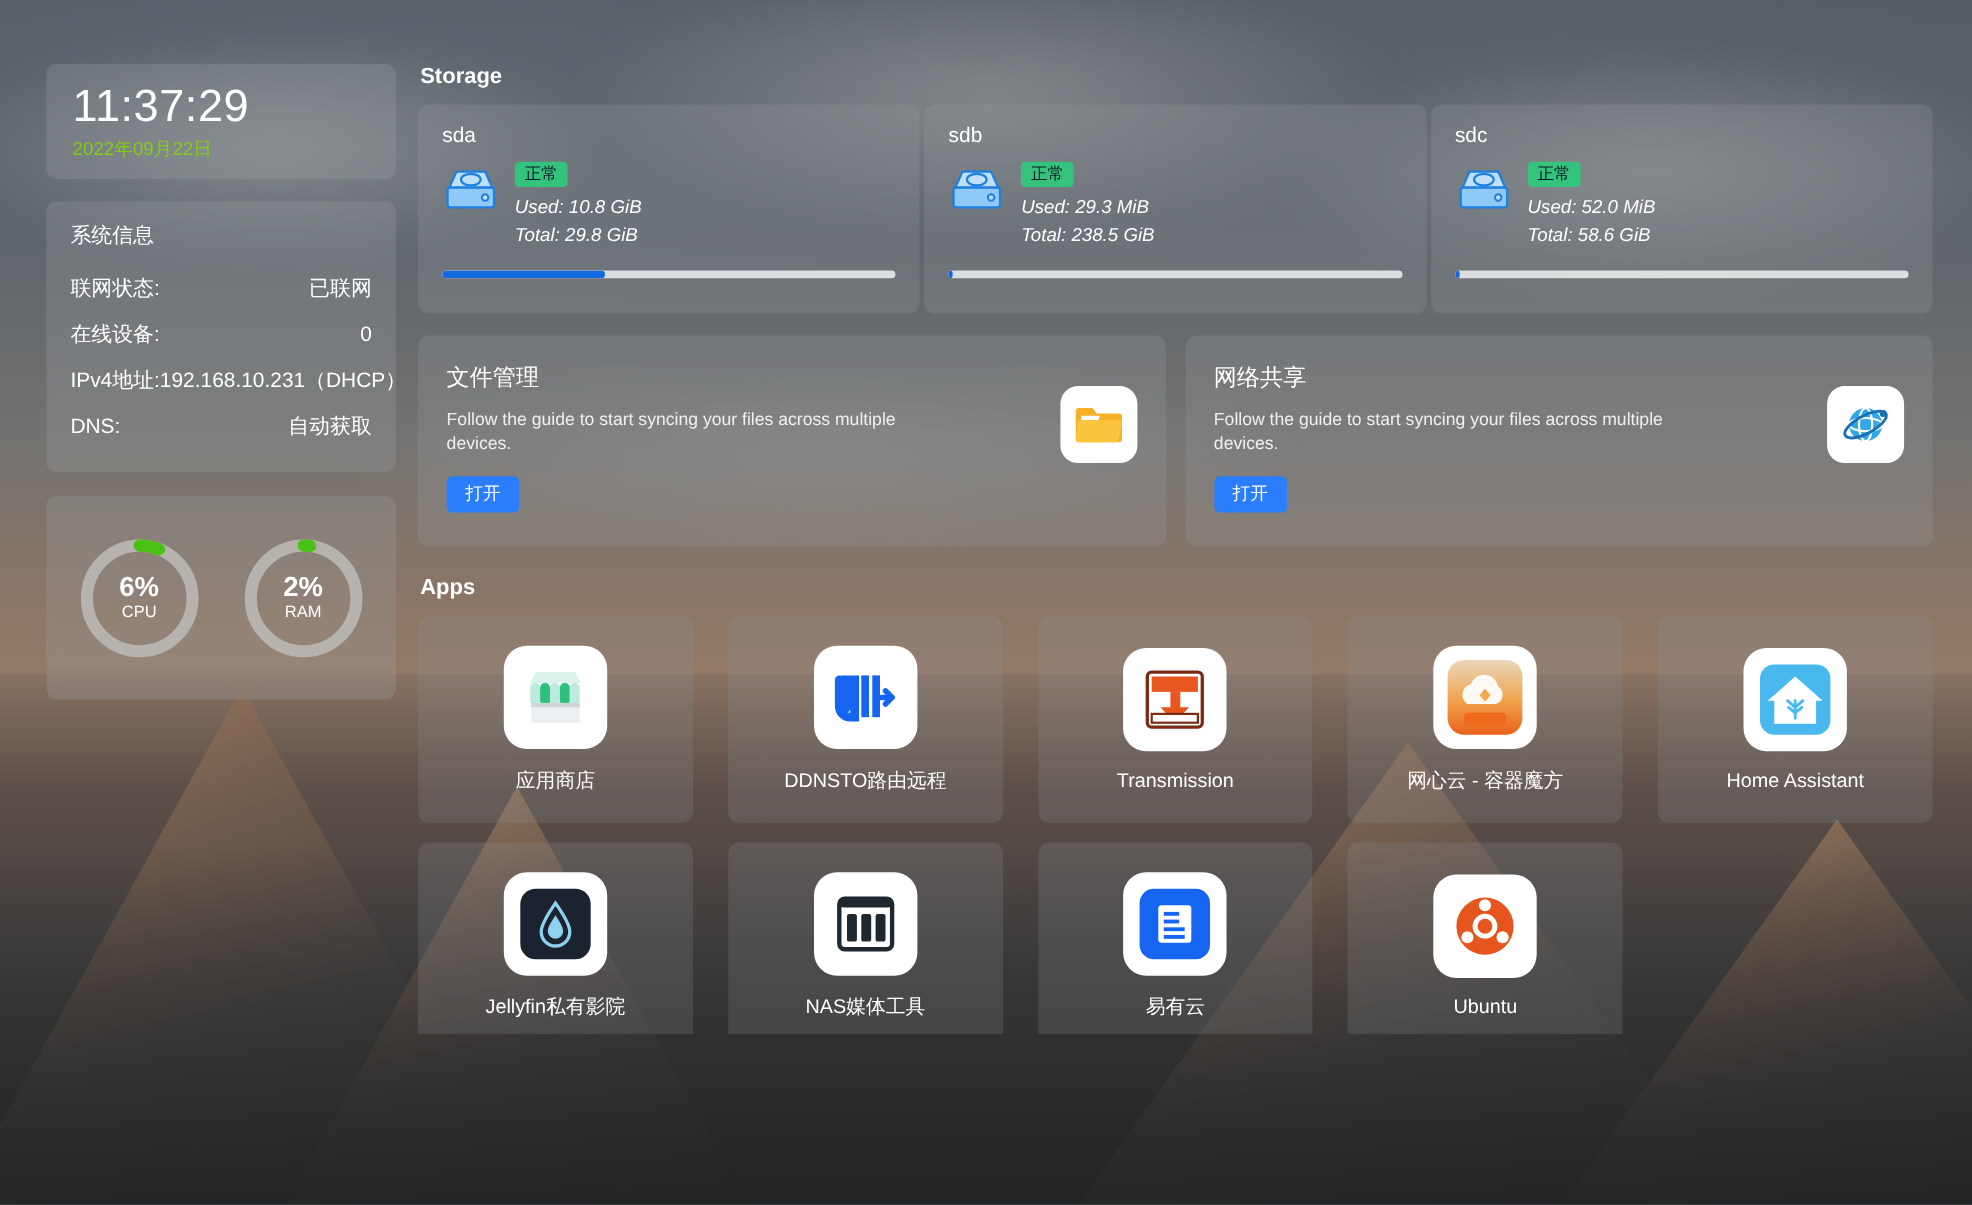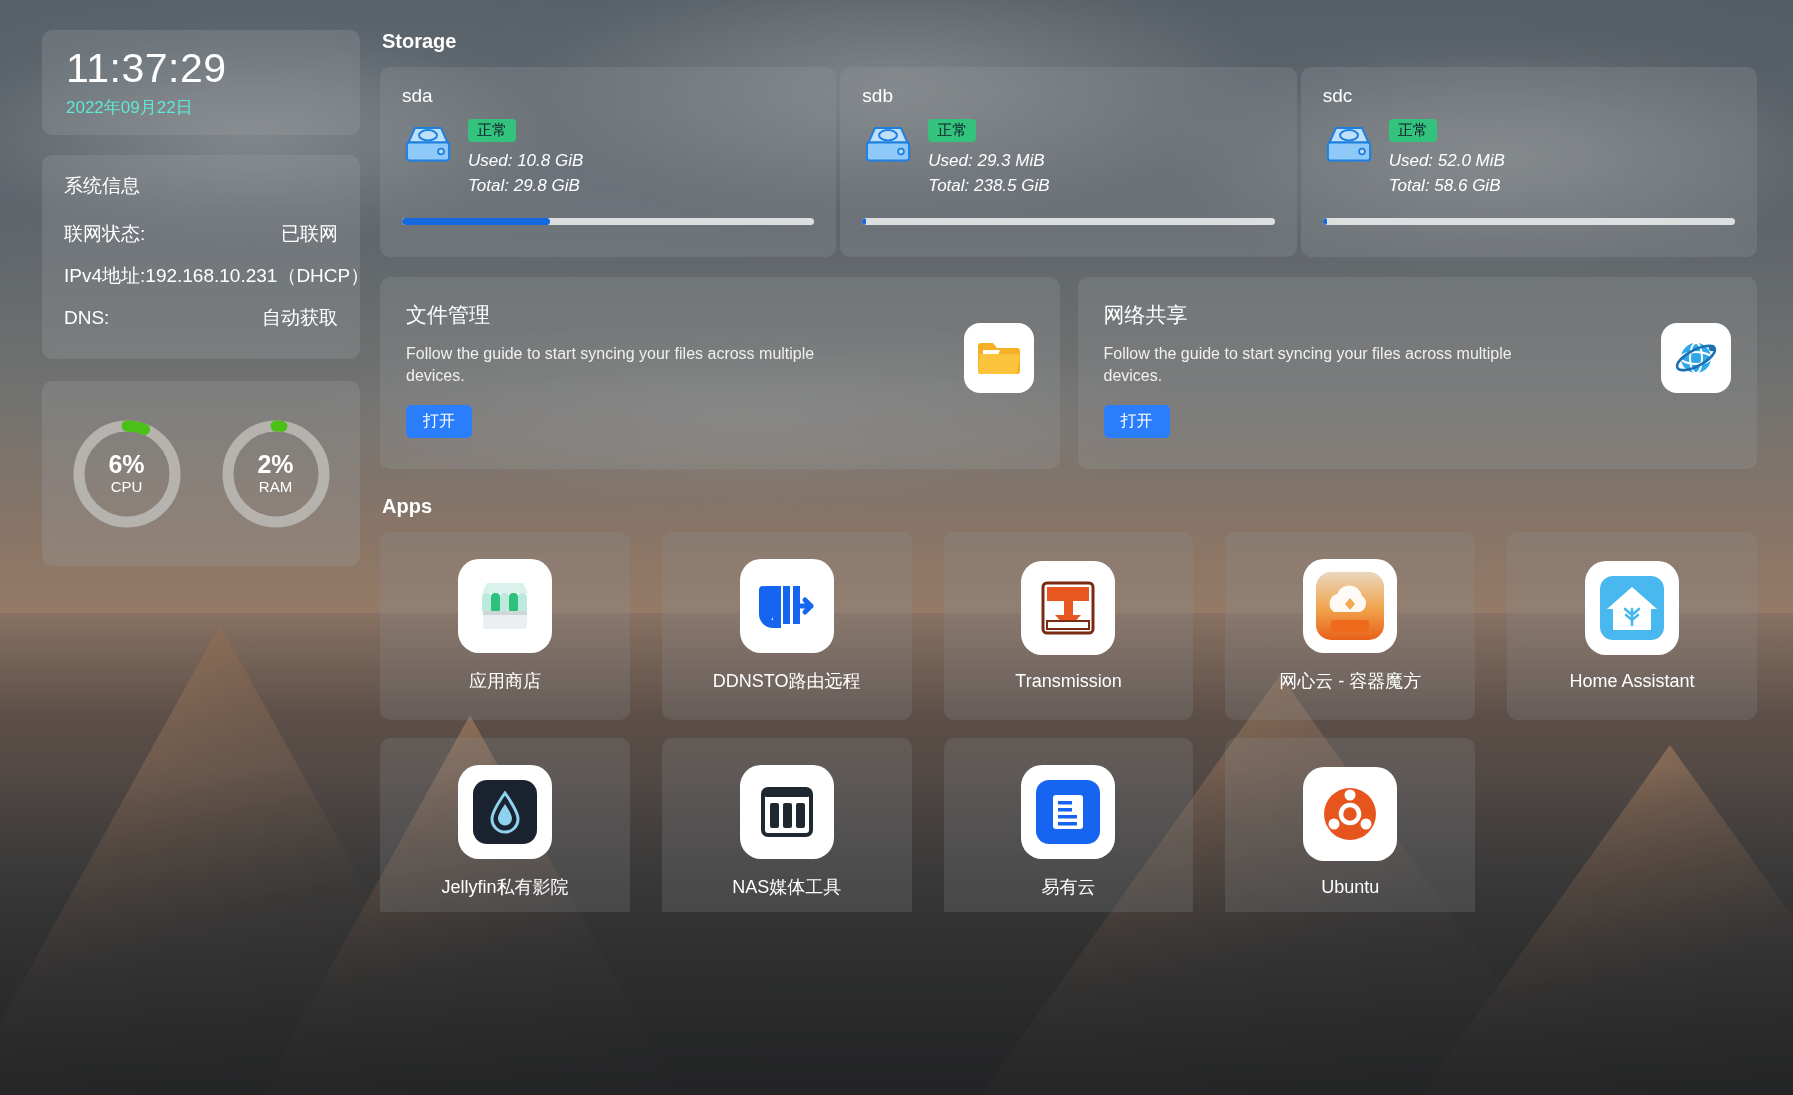--- a/index.html
+++ b/index.html
@@ -34,34 +34,34 @@
     background: linear-gradient(160deg, #cf9a6d 0%, #8d6a52 28%, #4e4640 60%, #33302e 100%);
     clip-path: polygon(50% 0%, 100% 100%, 0% 100%);
   }
   .wp-dark {
     position: absolute; bottom: 0; left: 0; width: 100%; height: 30%;
     background: linear-gradient(180deg, rgba(25,24,23,0) 0%, rgba(25,24,23,0.65) 70%, rgba(20,19,18,0.85) 100%);
   }
   .wp-tint { position: absolute; inset: 0; background: rgba(60,66,72,0.30); }
 
   
-  #root { position: relative; z-index: 2; width: 1793px; height: 912px; display: flex; padding: 30px 0 0 0; }
+  #root { position: relative; z-index: 2; width: 1793px; height: 912px; display: flex; padding: 30px 0 0 0; margin-top: 28px; }
   #left-col { width: 380px; flex: none; padding-left: 42px; padding-right: 20px; }
   #right-col { flex: 1; padding-right: 36px; overflow: hidden; }
 
   .panel {
     background: rgba(160,164,168,0.27);
     border-radius: 10px;
     backdrop-filter: blur(6px);
   }
 
   
   #clock-panel { height: 105px; padding: 14px 24px 0 24px; margin-bottom: 20px; }
   #clock-time { font-size: 41px; font-weight: 400; letter-spacing: 0.5px; line-height: 48px; }
-  #clock-date { font-size: 17px; margin-top: 4px; color: #5eead4; }
+  #clock-date { font-size: 17px; margin-top: 4px; color: #84cc16; }
 
   
   #sysinfo-panel { padding: 18px 22px 20px 22px; margin-bottom: 22px; }
   #sysinfo-title { font-size: 19px; margin-bottom: 14px; }
   .sys-row { display: flex; justify-content: space-between; align-items: baseline; font-size: 19px; padding: 8px 0; }
   .sys-label { color: #ffffff; white-space: nowrap; }
   .sys-value { color: #ffffff; text-align: right; white-space: nowrap; }
 
   
   #gauges-panel { height: 185px; display: flex; align-items: center; justify-content: space-around; padding: 0 10px; }
@@ -151,20 +151,24 @@
     </div>
 
     <div class="panel" id="sysinfo-panel">
       <div id="sysinfo-title">系统信息</div>
 
       <div class="sys-row">
         <span class="sys-label">联网状态:</span>
         <span class="sys-value">已联网</span>
       </div>
       <div class="sys-row">
+        <span class="sys-label">在线设备:</span>
+        <span class="sys-value">0</span>
+      </div>
+      <div class="sys-row">
         <span class="sys-label">IPv4地址:</span>
         <span class="sys-value">192.168.10.231（DHCP）</span>
       </div>
       <div class="sys-row">
         <span class="sys-label">DNS:</span>
         <span class="sys-value">自动获取</span>
       </div>
     </div>
 
     <div class="panel" id="gauges-panel">

